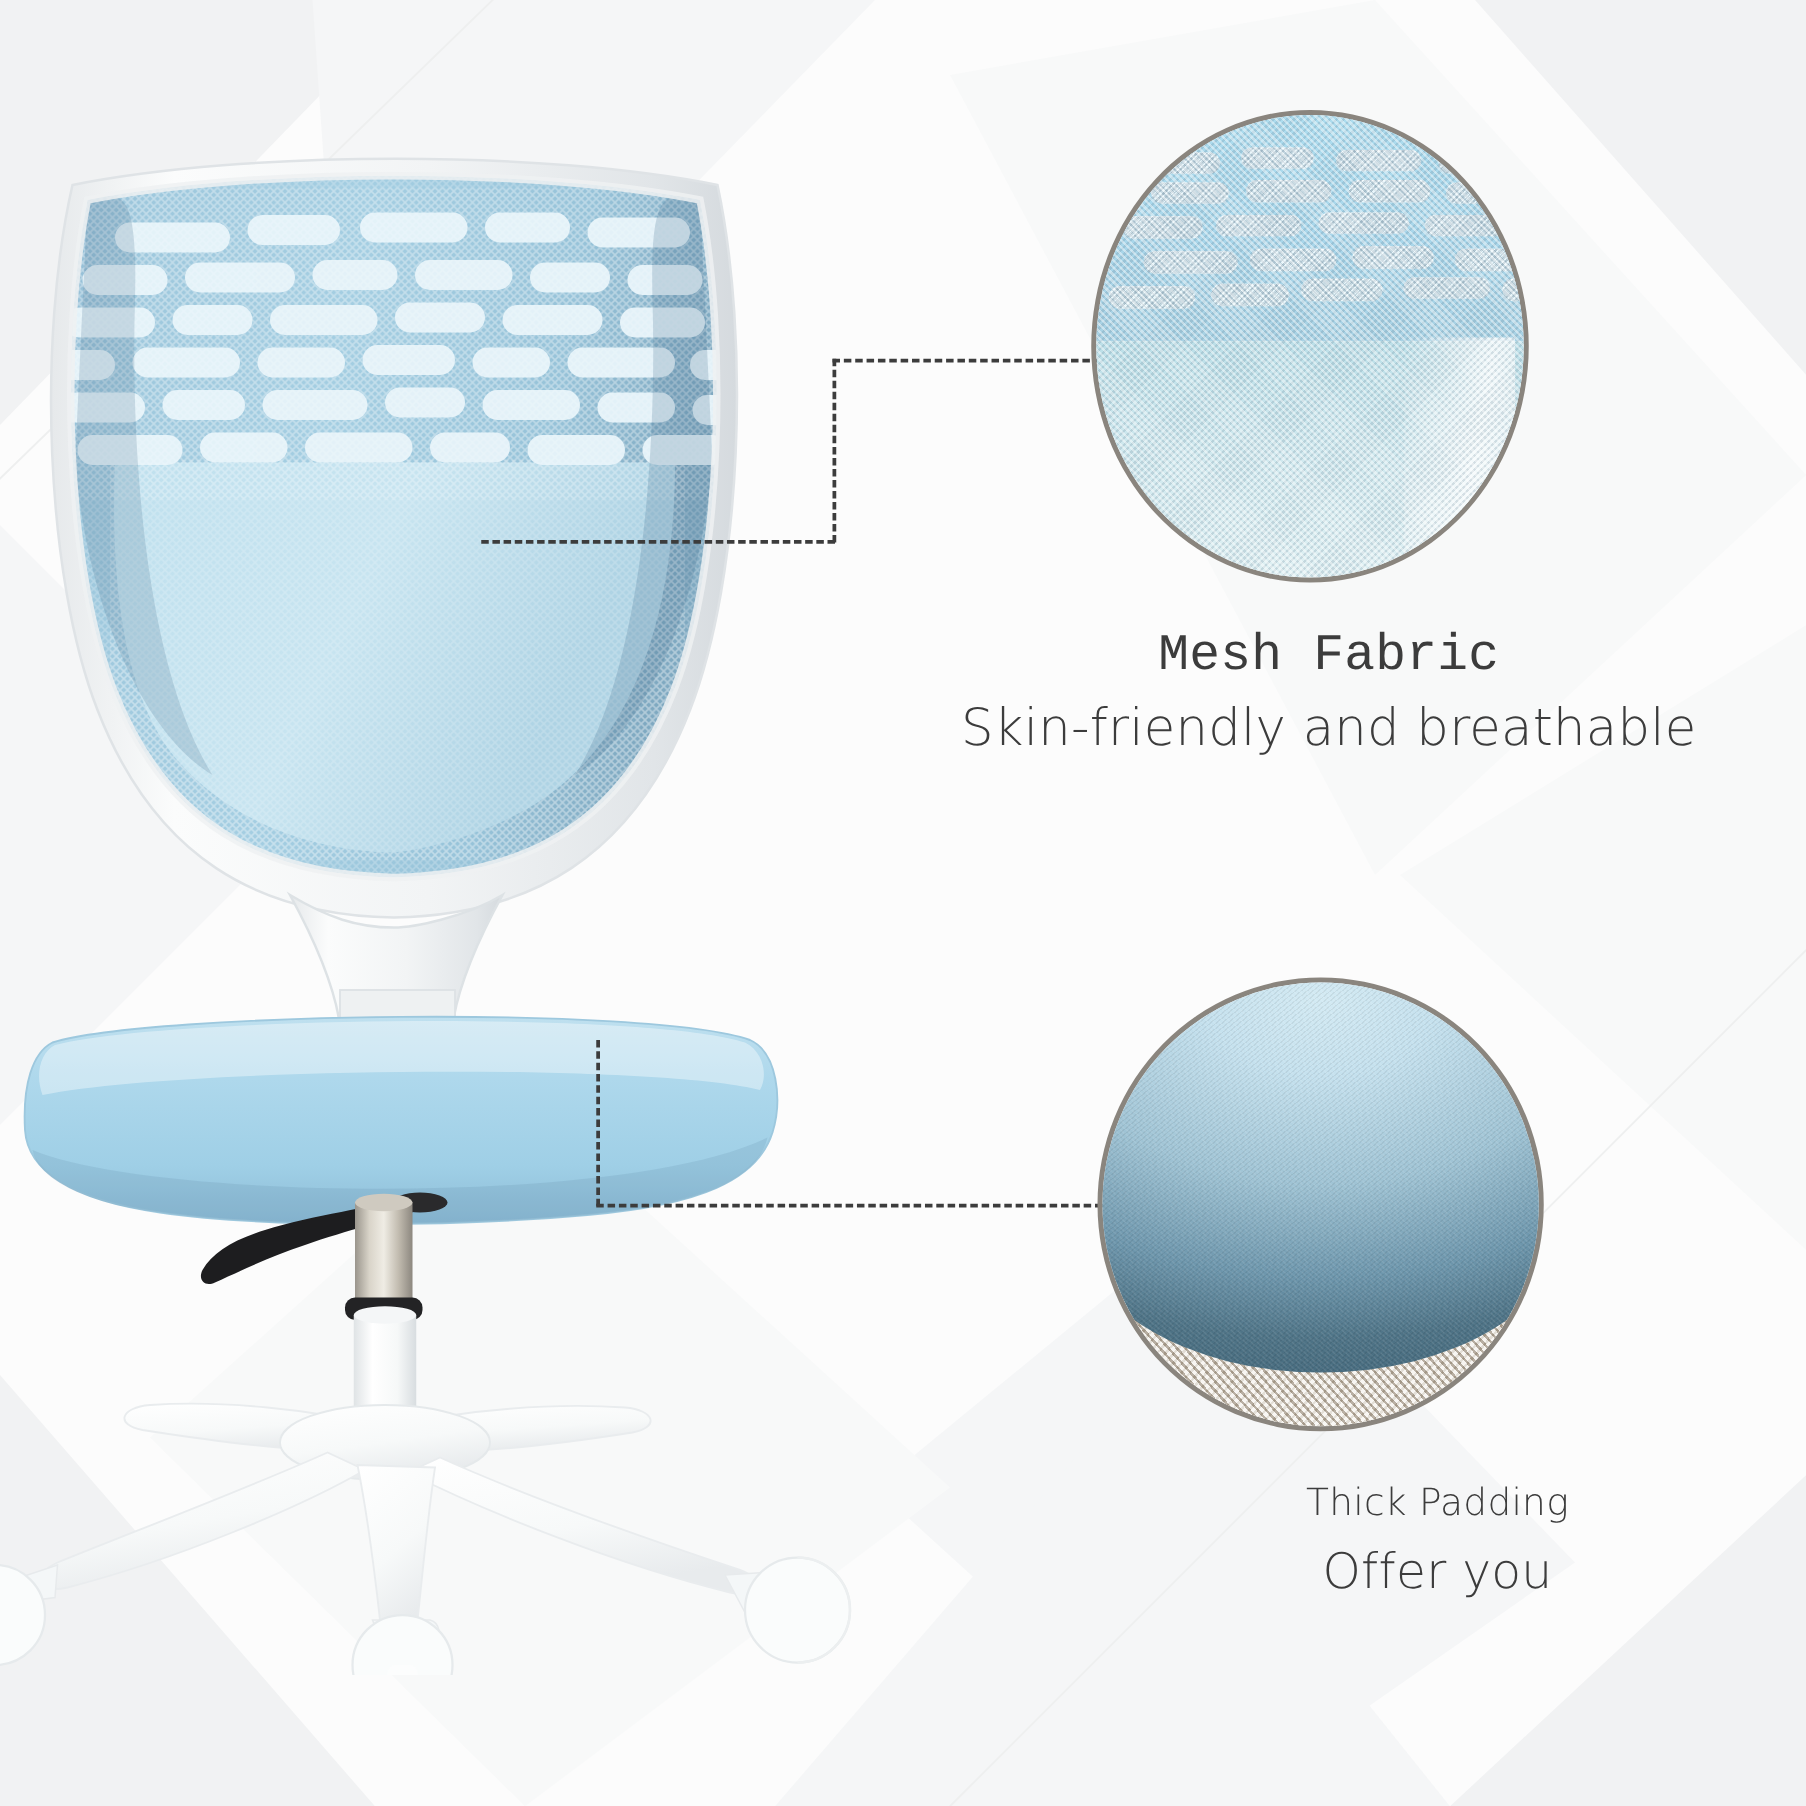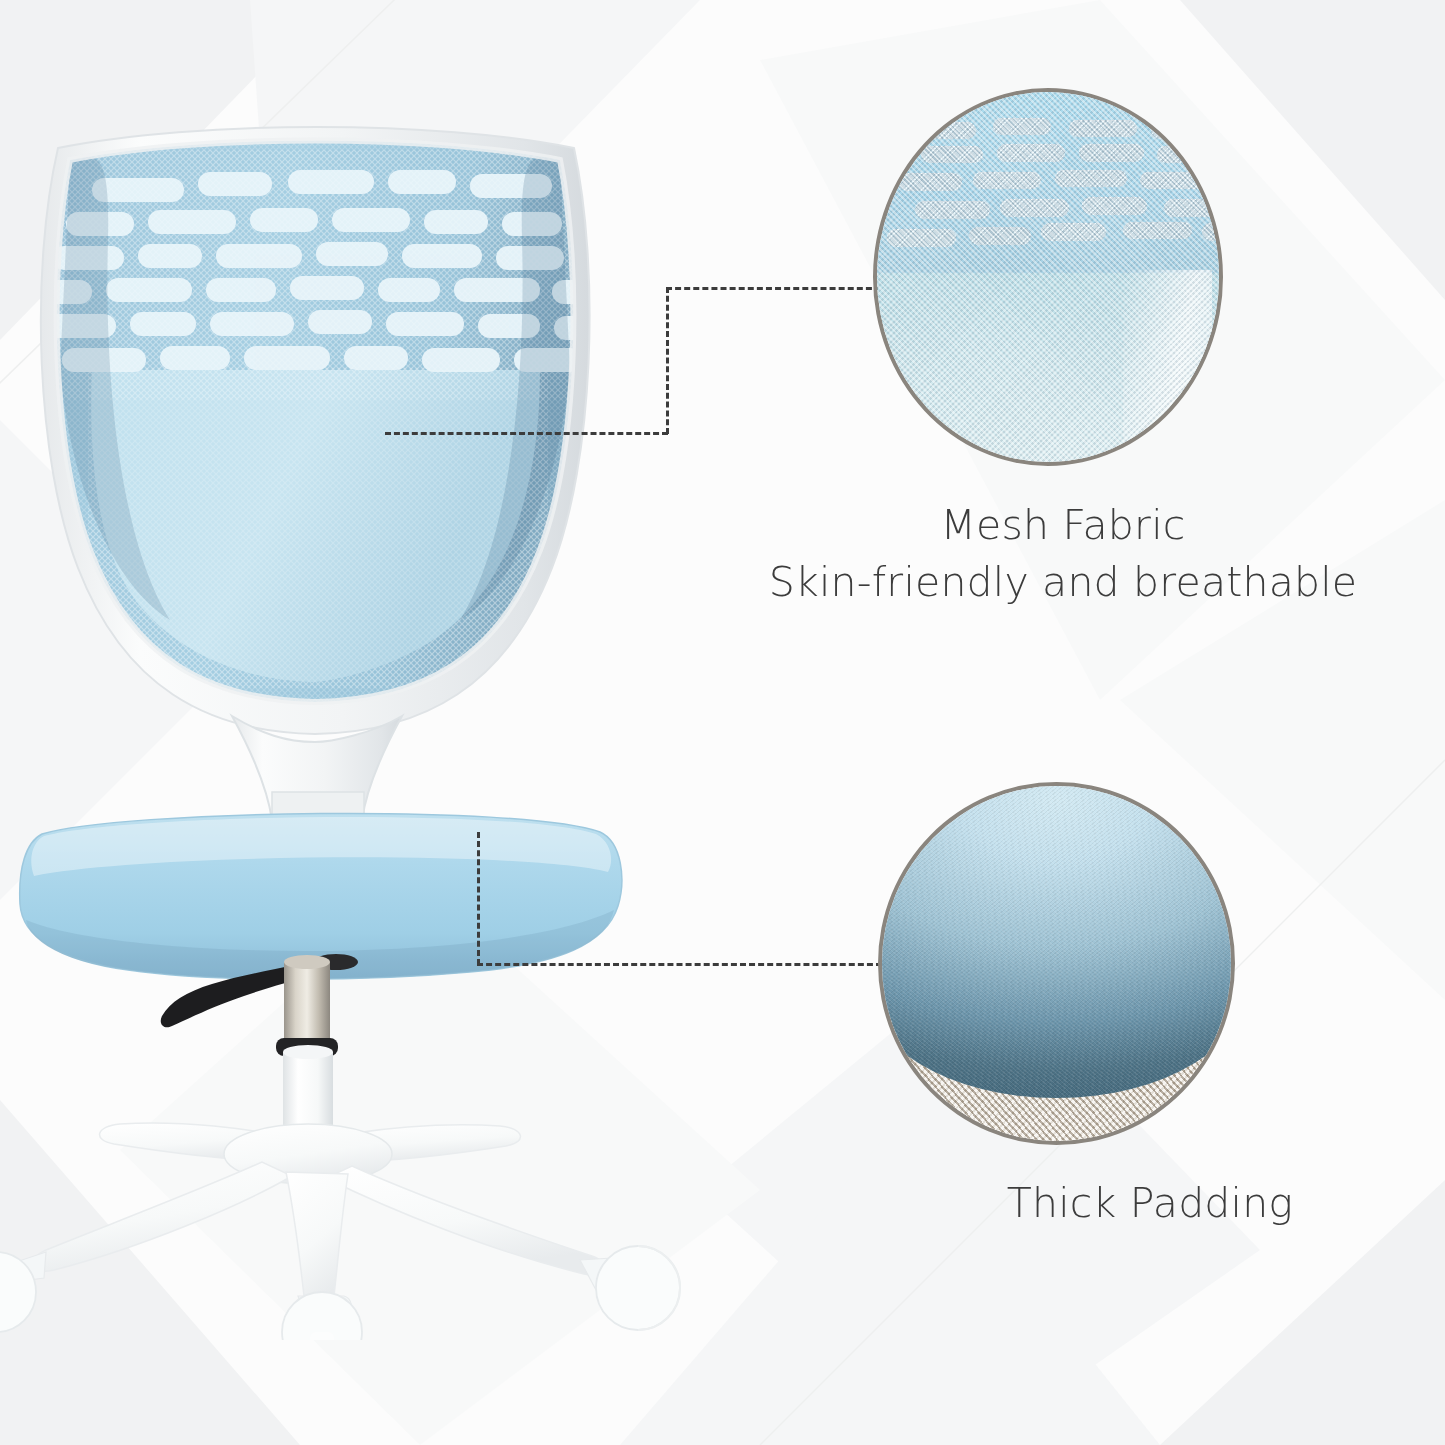--- a/index.html
+++ b/index.html
@@ -93,25 +93,25 @@
 
   
   .caption{position:absolute;text-align:center;color:#3c3c3c;}
   .caption .line{
     font-family:"DejaVu Sans", sans-serif;
     font-weight:300;
     letter-spacing:.2px;
     white-space:nowrap;
   }
   #caption-mesh{left:713px;top:497px;width:700px;}
-  #caption-mesh .line.l1{font-size:41px;line-height:56px;}
+  #caption-mesh .line.l1{font-size:41px;line-height:56px;font-family:Liberation Mono, monospace;}
   #caption-mesh .line.l2{font-size:41px;line-height:58px;}
 
   #caption-pad{left:870px;top:1175px;width:560px;}
-  #caption-pad .line.l1{font-size:41px;line-height:56px;}
+  #caption-pad .line.l1{font-size:30px;line-height:56px;}
   #caption-pad .line.l2{font-size:39px;line-height:54px;}
   #caption-pad .line.l3{font-size:39px;line-height:54px;}
 </style>
 </head>
 <body>
 
 <div id="stage">
 
   <div class="bg">
     <svg width="1445" height="1445" viewBox="0 0 1445 1445">
@@ -378,15 +378,16 @@
 
   <div class="zoom-circle" id="circle-pad">
     <div class="circle-inner">
       <div class="pad-weave"></div>
       <div class="pad-foam"></div>
     </div>
   </div>
 
   <div class="caption" id="caption-pad">
     <div class="line l1">Thick Padding</div>
+    <div class="line l2">Offer you</div>
   </div>
 
 </div>
 
 </body></html>

